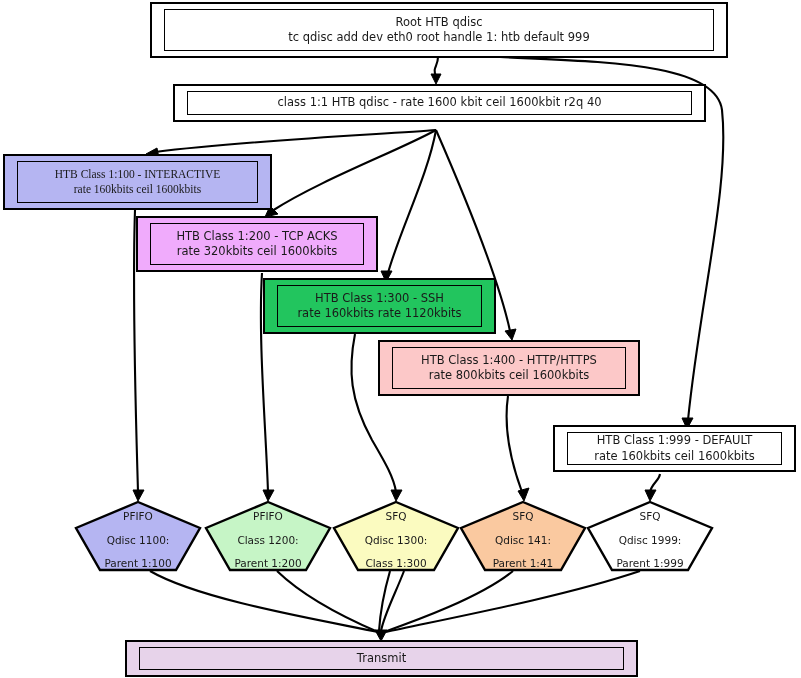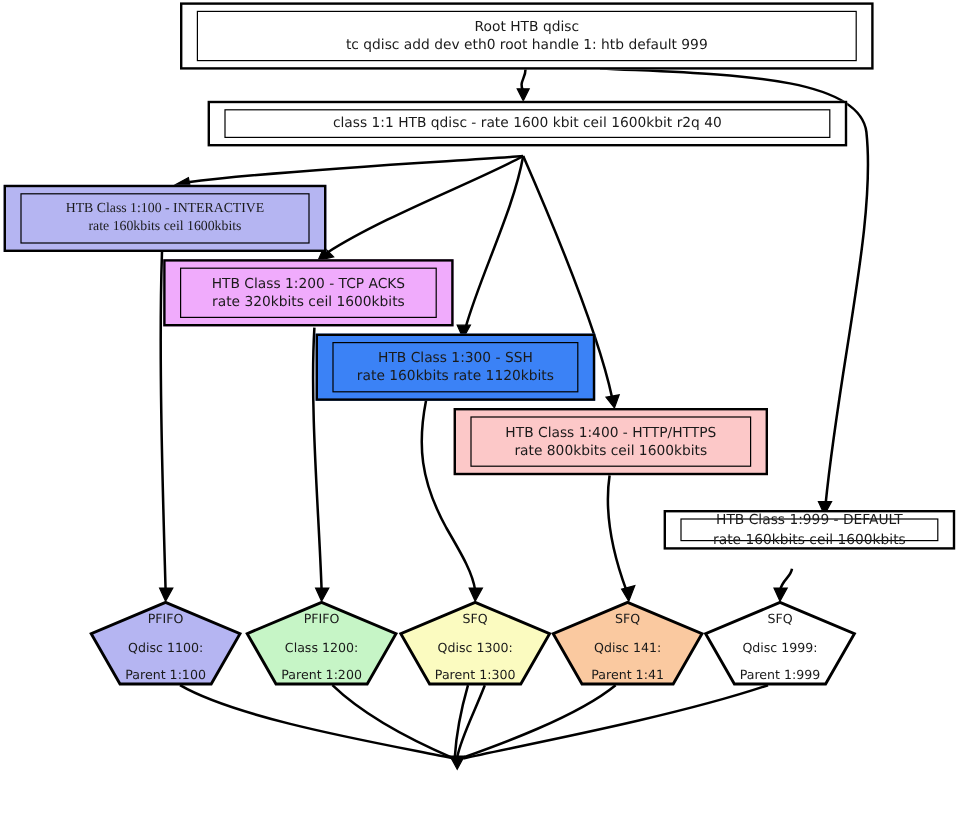--- a/index.html
+++ b/index.html
@@ -151,41 +151,46 @@
     </div>
   </div>
 
   <div class="node" style="left:136px; top:216px; width:242px; height:56px; background:#f0abfc; font-size:11.5px;">
     <div class="inner">
       <span class="l1">HTB Class 1:200 - TCP ACKS</span>
       <span class="l2">rate 320kbits ceil 1600kbits</span>
     </div>
   </div>
 
-  <div class="node" style="left:263px; top:278px; width:233px; height:56px; background:#3b82f6; font-size:11.5px;">
+  <div class="node" style="left:263px; top:278px; width:233px; height:56px; background:#22c55e; font-size:11.5px;">
     <div class="inner">
       <span class="l1">HTB Class 1:300 - SSH</span>
       <span class="l2">rate 160kbits rate 1120kbits</span>
     </div>
   </div>
 
   <div class="node" style="left:378px; top:340px; width:262px; height:56px; background:#fcc8c8; font-size:11.5px;">
     <div class="inner">
       <span class="l1">HTB Class 1:400 - HTTP/HTTPS</span>
       <span class="l2">rate 800kbits ceil 1600kbits</span>
     </div>
   </div>
 
-  <div class="node" style="left:553px; top:425px; width:243px; height:33px; background:#ffffff; font-size:11.5px;">
+  <div class="node" style="left:553px; top:425px; width:243px; height:47px; background:#ffffff; font-size:11.5px;">
     <div class="inner">
       <span class="l1">HTB Class 1:999 - DEFAULT</span>
       <span class="l2">rate 160kbits ceil 1600kbits</span>
     </div>
   </div>
 
+  <div class="node" style="left:125px; top:640px; width:513px; height:37px; background:#e7d3ea; font-size:11.5px;">
+    <div class="inner">
+      <span class="l1">Transmit</span>
+    </div>
+  </div>
 
   <div class="pent" style="left:75px; top:501px; width:126px; height:70px;">
     <svg width="126" height="70" viewBox="0 0 126 70">
       <polygon points="63,1 125,27 101,69 25,69 1,27" fill="#b5b5f2" stroke="#000" stroke-width="2.4"></polygon>
     </svg>
     <div class="ptext">
       <span>PFIFO</span>
       <span>Qdisc 1100:</span>
       <span>Parent 1:100</span>
     </div>
@@ -202,21 +207,21 @@
     </div>
   </div>
 
   <div class="pent" style="left:333px; top:501px; width:126px; height:70px;">
     <svg width="126" height="70" viewBox="0 0 126 70">
       <polygon points="63,1 125,27 101,69 25,69 1,27" fill="#fbfbc0" stroke="#000" stroke-width="2.4"></polygon>
     </svg>
     <div class="ptext">
       <span>SFQ</span>
       <span>Qdisc 1300:</span>
-      <span>Parent 1:300</span>
+      <span>Class 1:300</span>
     </div>
   </div>
 
   <div class="pent" style="left:460px; top:501px; width:126px; height:70px;">
     <svg width="126" height="70" viewBox="0 0 126 70">
       <polygon points="63,1 125,27 101,69 25,69 1,27" fill="#fac9a0" stroke="#000" stroke-width="2.4"></polygon>
     </svg>
     <div class="ptext">
       <span>SFQ</span>
       <span>Qdisc 141:</span>

